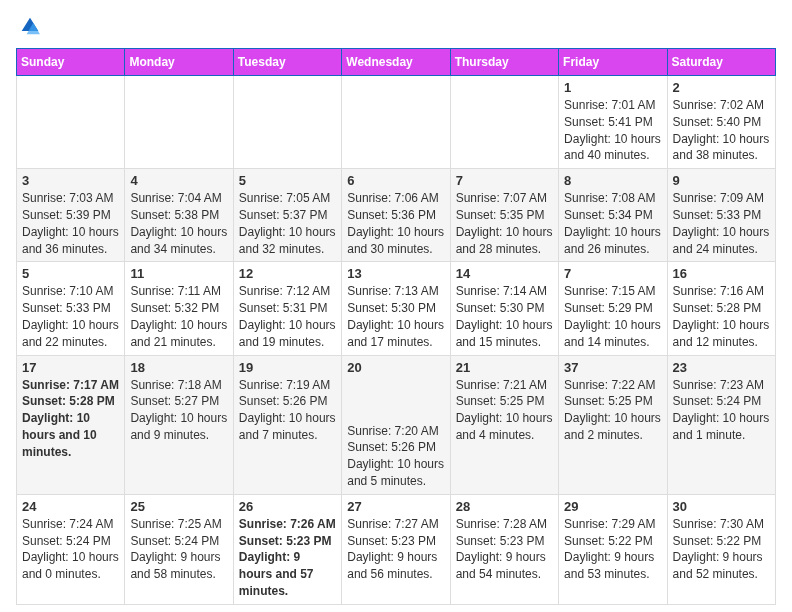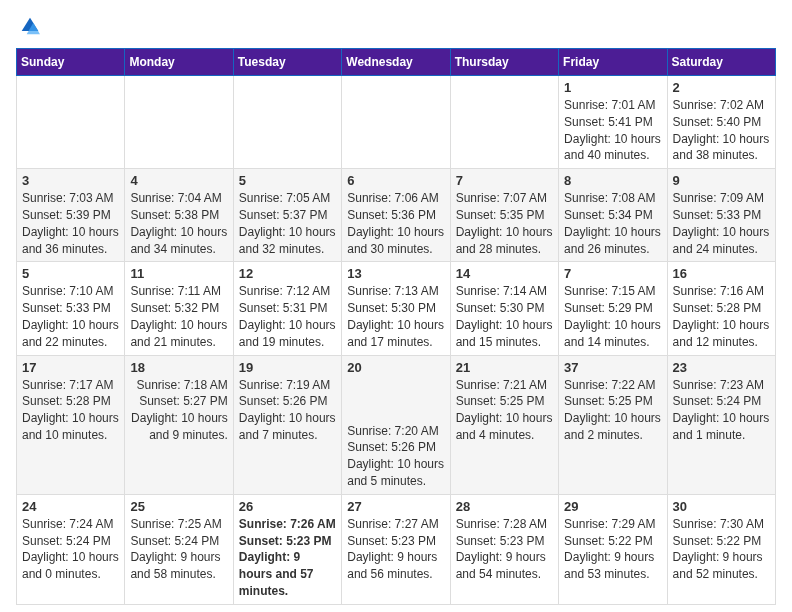--- a/index.html
+++ b/index.html
@@ -52,21 +52,21 @@
     .location {
       font-size: 14px;
       color: #555;
     }
     .calendar {
       width: 100%;
       border-collapse: collapse;
       border: 1px solid #ccc;
     }
     .calendar th {
-      background: #4c1d95;
+      background: #d946ef;
       color: #fff;
       font-size: 12px;
       font-weight: bold;
       padding: 6px 4px;
       text-align: left;
       border: 1px solid #1565c0;
     }
     .calendar td {
       vertical-align: top;
       border: 1px solid #ddd;
@@ -232,27 +232,27 @@
         <td>
           <span class="day-number">16</span>
           <div class="day-info" style="white-space: pre-line;">Sunrise: 7:16 AM
 Sunset: 5:28 PM
 Daylight: 10 hours and 12 minutes.</div>
         </td>
       </tr>
       <tr>
         <td>
           <span class="day-number">17</span>
-          <div class="day-info" style="white-space: pre-line;">Sunrise: 7:17 AM
+          <div class="day-info" style="white-space: pre-line; font-weight: bold;">Sunrise: 7:17 AM
 Sunset: 5:28 PM
 Daylight: 10 hours and 10 minutes.</div>
         </td>
         <td>
           <span class="day-number">18</span>
-          <div class="day-info" style="white-space: pre-line; text-align: right;">Sunrise: 7:18 AM
+          <div class="day-info" style="white-space: pre-line;">Sunrise: 7:18 AM
 Sunset: 5:27 PM
 Daylight: 10 hours and 9 minutes.</div>
         </td>
         <td>
           <span class="day-number">19</span>
           <div class="day-info" style="white-space: pre-line;">Sunrise: 7:19 AM
 Sunset: 5:26 PM
 Daylight: 10 hours and 7 minutes.</div>
         </td>
         <td>

